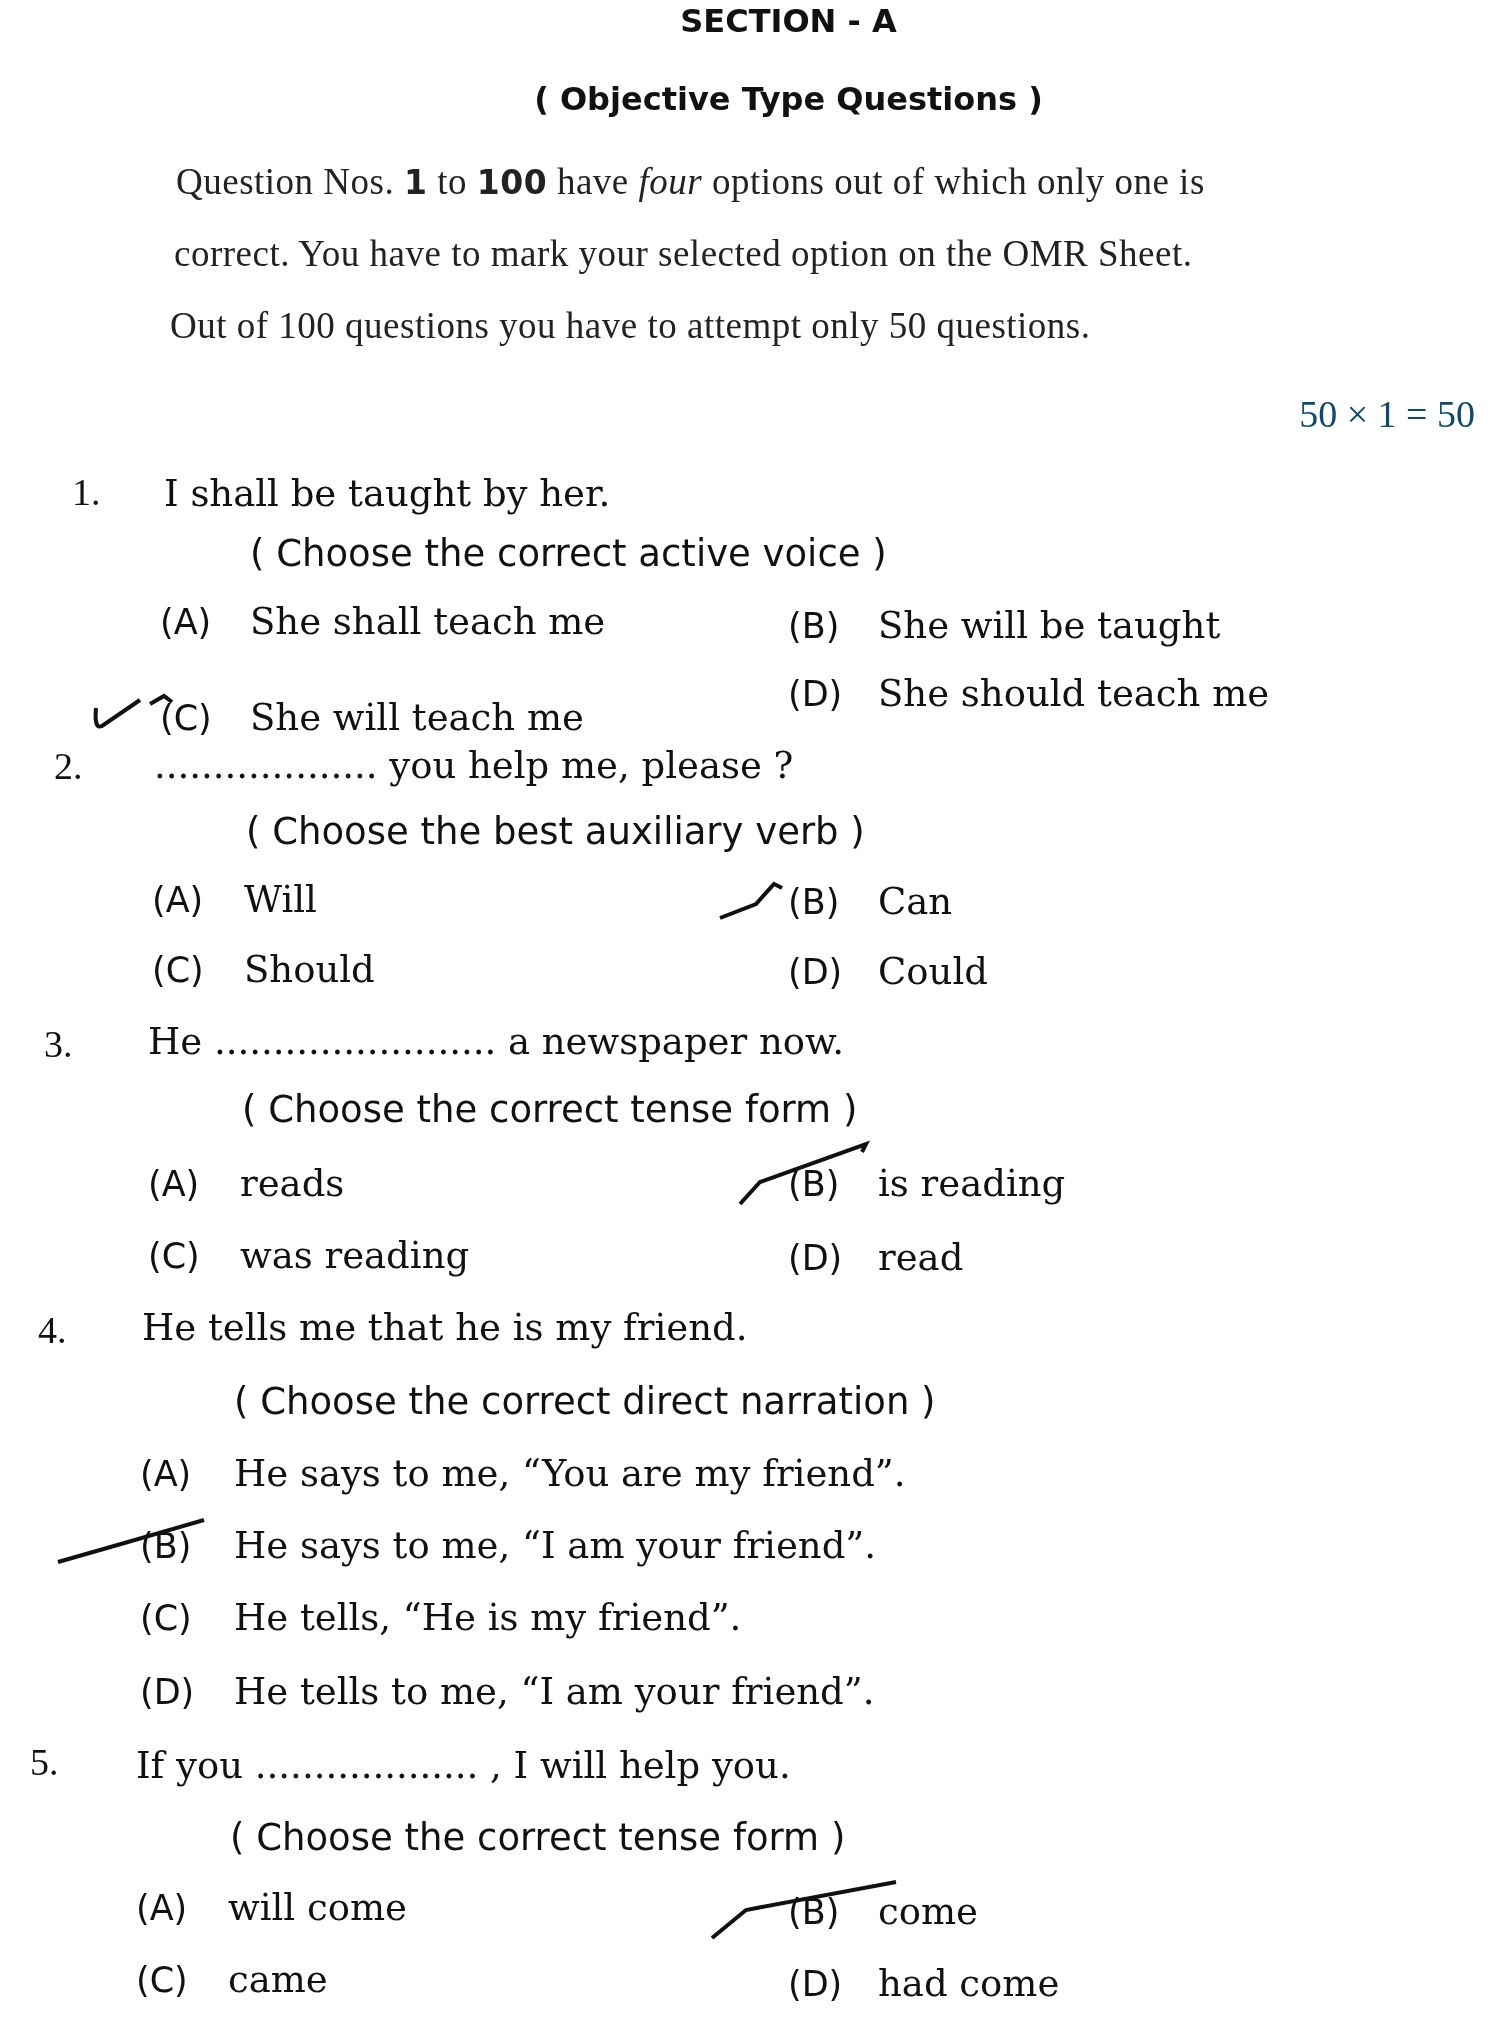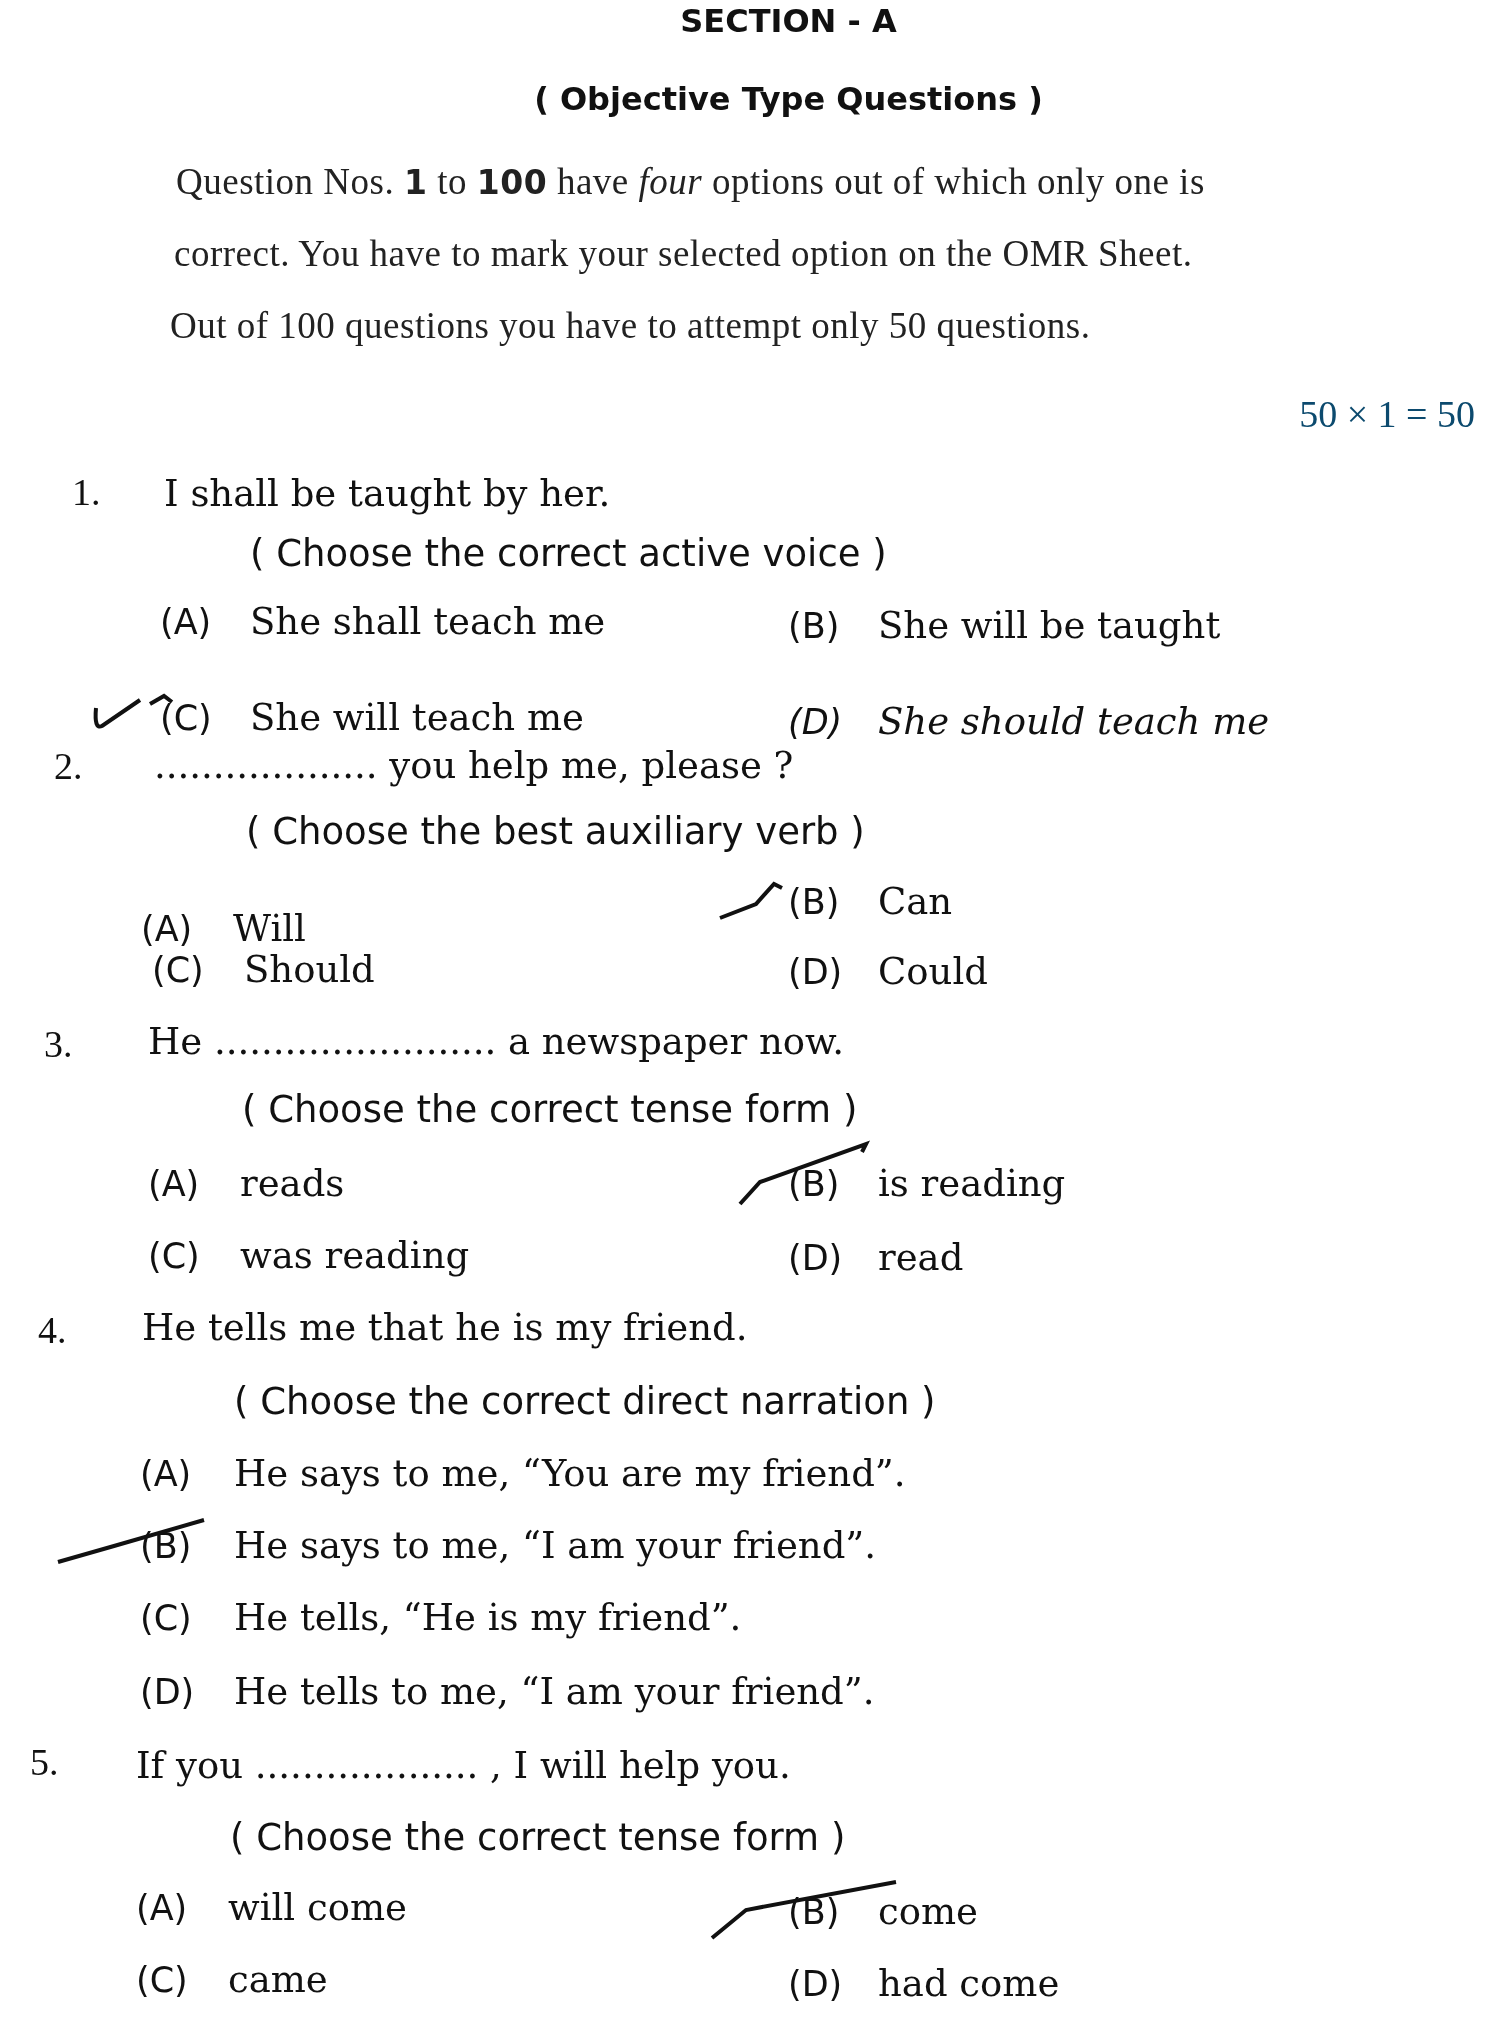--- a/index.html
+++ b/index.html
@@ -29,31 +29,31 @@
 <div class="abs instr" style="left:134px; top:304px;">Out of 100 questions you have to attempt only 50 questions.</div>
 <div class="abs marks" style="top:392px;">50 × 1 = 50</div>
 
 <div>
   <div class="abs qnum" style="left:36px; top:470px;">1.</div>
   <div class="abs qtext" style="left:128px; top:464px;margin-top:8px;">I shall be taught by her.</div>
   <div class="abs hint" style="left:214px; top:532px;">( Choose the correct active voice )</div>
   <div class="abs opt" style="left:124px; top:600px;"><span class="olab" style="width:90px;">(A)</span><span>She shall teach me</span></div>
   <div class="abs opt" style="left:752px; top:604px;"><span class="olab" style="width:90px;">(B)</span><span>She will be taught</span></div>
   <div class="abs opt" style="left:124px; top:696px;"><span class="olab" style="width:90px;">(C)</span><span>She will teach me</span></div>
-  <div class="abs opt" style="left:752px; top:700px;font-style:italic;"><span class="olab" style="width:90px;">(D)</span><span>She should teach me</span></div>
+  <div class="abs opt" style="left:752px; top:672px;"><span class="olab" style="width:90px;">(D)</span><span>She should teach me</span></div>
   <svg class="mark-svg" style="left:88px; top:670px;" width="130" height="70">
     <path d="M8 38 Q6 60 14 56 L52 30 M62 34 L76 26 L84 32" stroke="#111" stroke-width="4" fill="none"></path>
   </svg>
 </div>
 
 <div>
   <div class="abs qnum" style="left:18px; top:744px;">2.</div>
   <div class="abs qtext" style="left:118px; top:744px;">................... you help me, please ?</div>
   <div class="abs hint" style="left:210px; top:810px;">( Choose the best auxiliary verb )</div>
-  <div class="abs opt" style="left:105px; top:878px;margin-top:29px;"><span class="olab" style="width:92px;">(A)</span><span>Will</span></div>
+  <div class="abs opt" style="left:116px; top:878px;"><span class="olab" style="width:92px;">(A)</span><span>Will</span></div>
   <div class="abs opt" style="left:752px; top:880px;"><span class="olab" style="width:90px;">(B)</span><span>Can</span></div>
   <div class="abs opt" style="left:116px; top:948px;"><span class="olab" style="width:92px;">(C)</span><span>Should</span></div>
   <div class="abs opt" style="left:752px; top:950px;"><span class="olab" style="width:90px;">(D)</span><span>Could</span></div>
   <svg class="mark-svg" style="left:716px; top:870px;" width="110" height="60">
     <path d="M4 48 L40 34 L58 14 L66 18" stroke="#111" stroke-width="4" fill="none"></path>
   </svg>
 </div>
 
 <div>
   <div class="abs qnum" style="left:8px; top:1022px;">3.</div>

